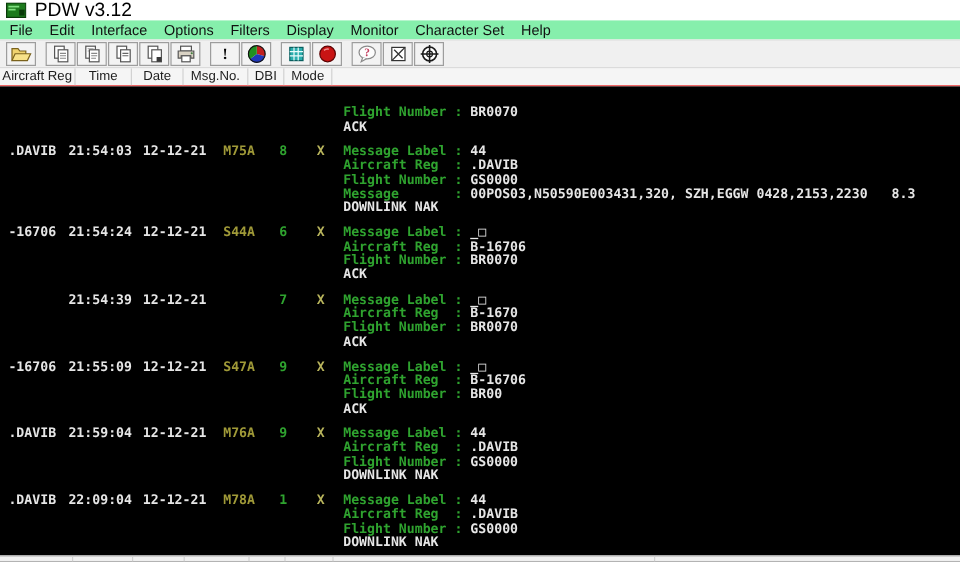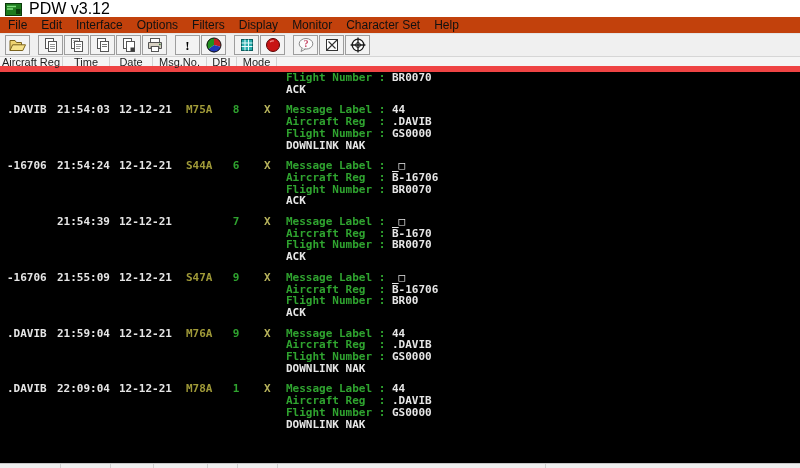--- a/index.html
+++ b/index.html
@@ -5,50 +5,50 @@
   html,body{margin:0;padding:0;}
   body{width:800px;height:468px;overflow:hidden;background:#ffffff;
        font-family:"Liberation Sans",sans-serif;position:relative;}
 
   
   .titlebar{height:17px;display:flex;align-items:center;padding-left:5px;background:#ffffff;}
   .app-icon{width:17px;height:13px;display:inline-block;}
   .title-text{font-size:16px;color:#000;margin-left:7px;}
 
   
-  .menubar{height:16px;display:flex;align-items:center;padding-left:1px;background:#c2410c;
+  .menubar{height:16px;display:flex;align-items:center;padding-left:1px;background:#86efac;
            font-size:12px;color:#111;}
   .menu-item{padding:0 7px;cursor:default;}
 
   
   .toolbar{height:24px;background:#f0f0f0;border-top:1px solid #e4e4e4;
            border-bottom:1px solid #d6d6d6;display:flex;align-items:center;padding-left:5px;box-sizing:border-box;}
   .tb-btn{width:25px;height:20px;border:1px solid #9d9d9d;background:#f3f3f3;margin-right:1px;
           display:flex;align-items:center;justify-content:center;box-sizing:border-box;}
   .tb-btn.gap{margin-left:7px;}
   .tb-btn svg{display:block;}
   .excl{font-weight:900;font-size:13px;color:#000;font-family:"Liberation Serif",serif;}
 
   
-  .lheader{height:15px;display:flex;background:#f5f5f5;border-bottom:6px solid #ef4444;
+  .lheader{height:15px;display:flex;background:#f5f5f5;border-bottom:1px solid #ef4444;
            font-size:11px;color:#1d1d1d;box-sizing:border-box;}
   .hcell{display:flex;align-items:center;justify-content:center;border-right:1px solid #d2d2d2;
          box-sizing:border-box;white-space:nowrap;}
   .hcell:nth-child(1){width:63px;}
   .hcell:nth-child(2){width:47px;}
   .hcell:nth-child(3){width:43px;}
   .hcell:nth-child(4){width:54px;}
   .hcell:nth-child(5){width:30px;}
   .hcell:nth-child(6){width:40px;}
   .hcell:nth-child(7){flex:1;justify-content:flex-start;padding-left:7px;border-right:none;}
 
   
   .content{position:relative;height:391px;background:var(--bg,#000);overflow:hidden;
            font-family:"DejaVu Sans Mono","Liberation Mono",monospace;font-size:11px;
-           font-weight:bold;line-height:11.7px;padding-top:0;box-sizing:border-box;}
+           font-weight:bold;line-height:11.7px;padding-top:16px;box-sizing:border-box;}
   .msg-block{position:relative;margin-bottom:9px;}
   .f{position:absolute;top:0;white-space:pre;color:var(--white,#e6e6e6);}
   .f-reg{left:7px;}
   .f-time{left:57px;}
   .f-date{left:119px;}
   .f-msgno{left:186px;color:var(--olive,#a09a38);}
   .f-dbi{left:229px;width:14px;text-align:center;color:var(--green,#2fa32f);}
   .f-mode{left:264px;color:var(--modeyellow,#b8b45c);}
   .lines{margin-left:286px;}
   .line{white-space:pre;}
@@ -220,20 +220,21 @@
       <span class="f f-reg">.DAVIB</span>
       <span class="f f-time">21:54:03</span>
       <span class="f f-date">12-12-21</span>
       <span class="f f-msgno">M75A</span>
       <span class="f f-dbi">8</span>
       <span class="f f-mode">X</span>
       <div class="lines">
         <div class="line"><span class="lbl">Message Label :</span><span class="val"> 44</span></div>
         <div class="line"><span class="lbl">Aircraft Reg  :</span><span class="val"> .DAVIB</span></div>
         <div class="line"><span class="lbl">Flight Number :</span><span class="val"> GS0000</span></div>
+        <div class="line"><span class="lbl">Message       :</span><span class="val"> 00POS03,N50590E003431,320, SZH,EGGW 0428,2153,2230   8.3</span></div>
         <div class="line"><span class="plain">DOWNLINK NAK</span></div>
       </div>
     </div>
     <div class="msg-block">
       <span class="f f-reg">-16706</span>
       <span class="f f-time">21:54:24</span>
       <span class="f f-date">12-12-21</span>
       <span class="f f-msgno">S44A</span>
       <span class="f f-dbi">6</span>
       <span class="f f-mode">X</span>

